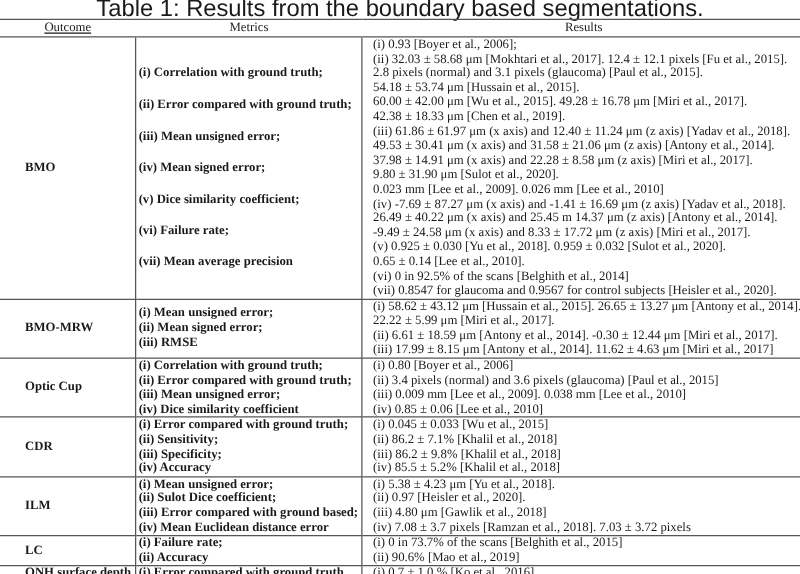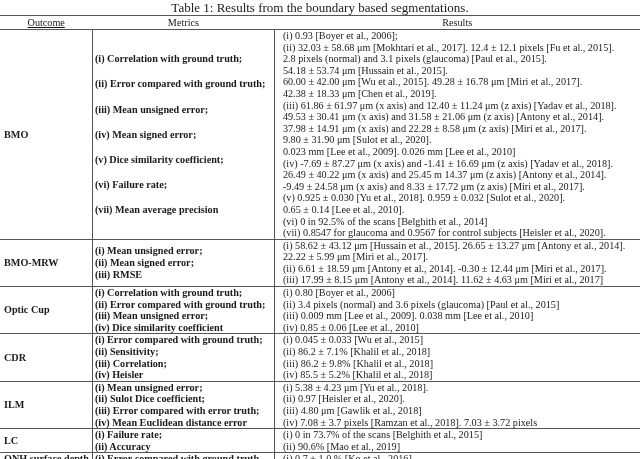--- a/index.html
+++ b/index.html
@@ -3,26 +3,26 @@
 <meta charset="utf-8">
 <style>
   html, body { margin: 0; padding: 0; background: #ffffff; }
   body {
     width: 640px; height: 459px; overflow: hidden;
     font-family: "DejaVu Serif", "Liberation Serif", serif;
     color: #1a1a1a;
   }
   .caption {
     text-align: center;
-    font-size: 13px;
+    font-size: 19px;
     height: 15px;
     line-height: 15px;
     margin: 0;
     padding-top: 0;
-    font-family: Liberation Serif, serif;
+    font-family: Liberation Sans, sans-serif;
   }
   table {
     position: absolute;
     top: 15px; left: 0;
     width: 640px;
     border-collapse: collapse;
     font-family: "Liberation Serif", "DejaVu Serif", serif;
     font-size: 10.2px;
     line-height: 11.6px;
   }
@@ -30,21 +30,21 @@
     font-weight: normal;
     border-top: 1.5px solid #555;
     border-bottom: 1px solid #555;
     height: 13px;
     padding: 0;
     text-align: center;
   }
   td { padding: 0 3px; vertical-align: middle; }
   tr.group-end td { border-bottom: 1px solid #555; }
   tr.last td { border-bottom: 1.5px solid #555; }
-  td.outcome { width: 84px; padding-left: 4px; }
+  td.outcome { width: 84px; padding-left: 20px; }
   td.metrics { width: 176px; padding-left: 2px; }
   td.results { padding-left: 8px; white-space: nowrap; }
   .bmo-metrics .line { line-height: 25.2px; }
   .line { display: block; white-space: nowrap; }
   .col-o { width: 88px; text-decoration: underline; }
   .col-m { width: 182px; margin-top: 36px; }
   td.sep-r { border-right: 1px solid #555; font-weight: bold; }
 </style>
 </head>
 <body>
@@ -123,37 +123,37 @@
         <span class="line">(iii) 0.009 mm [Lee et al., 2009]. 0.038 mm [Lee et al., 2010]</span>
         <span class="line">(iv) 0.85 ± 0.06 [Lee et al., 2010]</span>
       </td>
     </tr>
 
     <tr class="group-end">
       <td class="outcome sep-r">CDR</td>
       <td class="metrics sep-r">
         <span class="line">(i) Error compared with ground truth;</span>
         <span class="line">(ii) Sensitivity;</span>
-        <span class="line">(iii) Correlation;</span>
-        <span class="line">(iv) Heisler</span>
+        <span class="line">(iii) Specificity;</span>
+        <span class="line">(iv) Accuracy</span>
       </td>
       <td class="results">
         <span class="line">(i) 0.045 ± 0.033 [Wu et al., 2015]</span>
         <span class="line">(ii) 86.2 ± 7.1% [Khalil et al., 2018]</span>
         <span class="line">(iii) 86.2 ± 9.8% [Khalil et al., 2018]</span>
         <span class="line">(iv) 85.5 ± 5.2% [Khalil et al., 2018]</span>
       </td>
     </tr>
 
     <tr class="group-end">
       <td class="outcome sep-r">ILM</td>
       <td class="metrics sep-r">
         <span class="line">(i) Mean unsigned error;</span>
         <span class="line">(ii) Sulot Dice coefficient;</span>
-        <span class="line">(iii) Error compared with error truth;</span>
+        <span class="line">(iii) Error compared with ground based;</span>
         <span class="line">(iv) Mean Euclidean distance error</span>
       </td>
       <td class="results">
         <span class="line">(i) 5.38 ± 4.23 μm [Yu et al., 2018].</span>
         <span class="line">(ii) 0.97 [Heisler et al., 2020].</span>
         <span class="line">(iii) 4.80 μm [Gawlik et al., 2018]</span>
         <span class="line">(iv) 7.08 ± 3.7 pixels [Ramzan et al., 2018]. 7.03 ± 3.72 pixels</span>
       </td>
     </tr>
 

